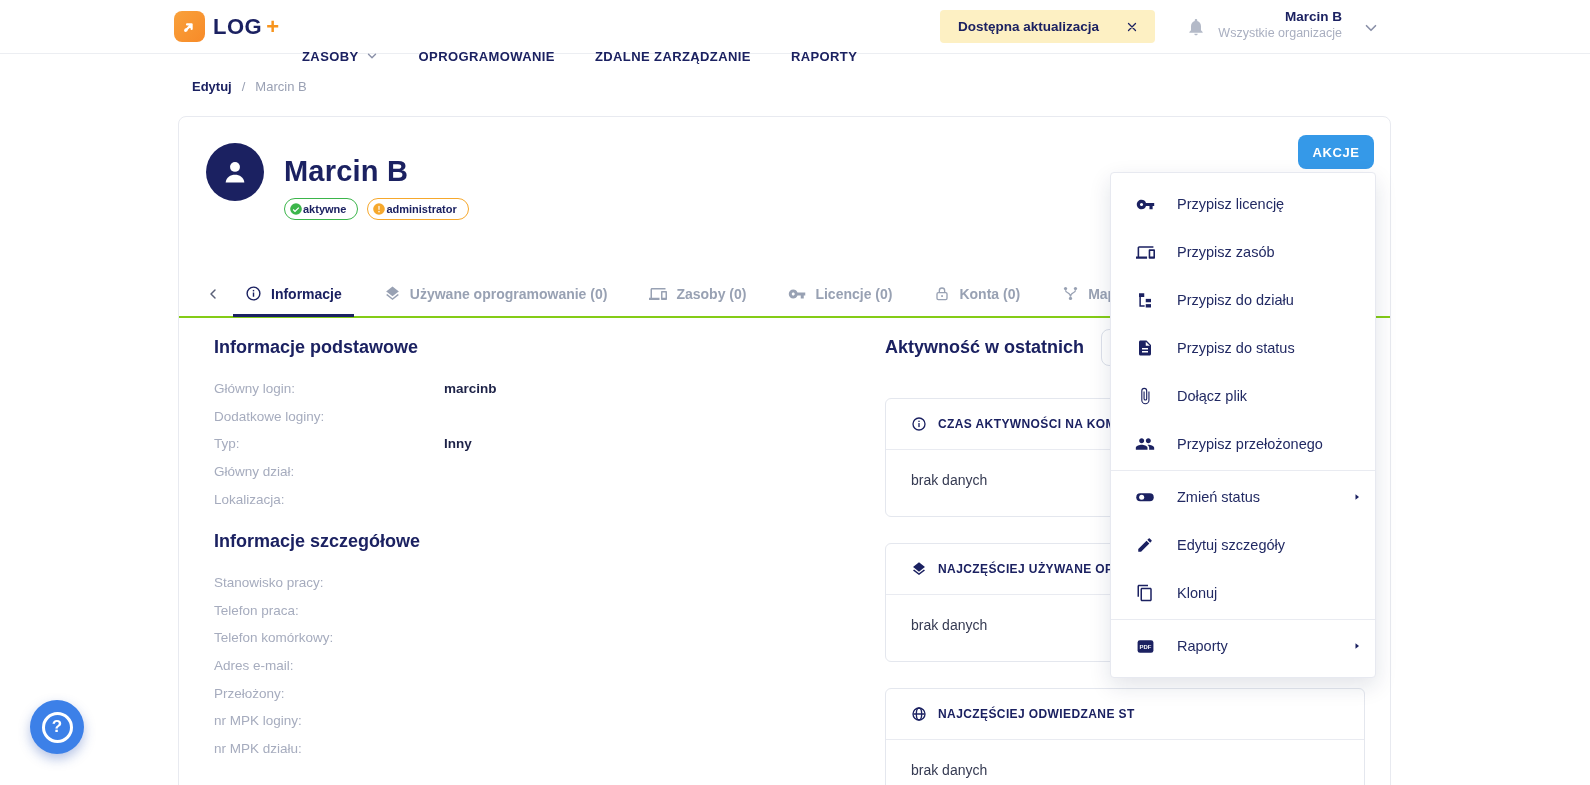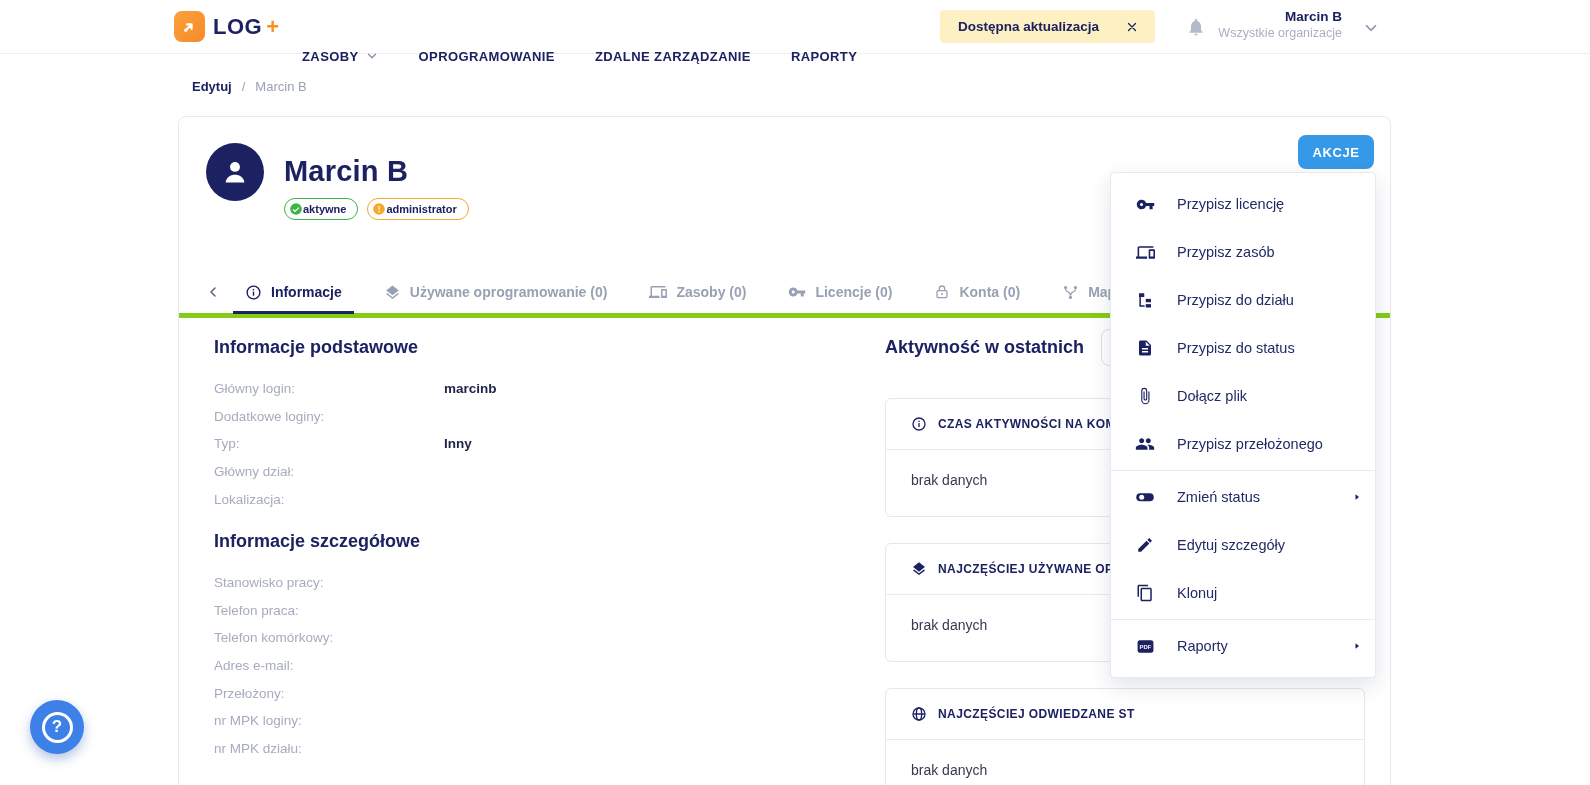--- a/index.html
+++ b/index.html
@@ -34,21 +34,21 @@
   .card { position:absolute; left:178px; top:116px; width:1213px; height:700px; background:#fff; border:1px solid #e8eaf0; border-radius:8px; }
   .avatar { position:absolute; left:27px; top:26px; width:58px; height:58px; border-radius:50%; background:#1b2161; display:flex; align-items:center; justify-content:center; }
   .person-name { position:absolute; left:105px; top:38px; font-size:29px; font-weight:700; color:#1b2161; letter-spacing:.2px; }
   .badges { position:absolute; left:105px; top:81px; display:flex; gap:9px; }
   .badge { display:flex; align-items:center; height:22px; padding:0 11px 0 4px; border-radius:12px; font-size:11px; font-weight:600; color:#1b2161; background:#fff; }
   .badge-green { border:1px solid #3bb54a; }
   .badge-orange { border:1px solid #f6a82c; }
   .akcje-btn { position:absolute; left:1119px; top:18px; width:76px; height:34px; background:#3599e8; border:none; border-radius:8px; color:#fff; font-family:inherit; font-size:13px; font-weight:700; letter-spacing:.6px; cursor:pointer; }
 
   
-  .tabsrow { position:absolute; left:0; top:154px; width:100%; height:47px; border-bottom:5px solid #84cc16; display:flex; align-items:center; }
+  .tabsrow { position:absolute; left:0; top:154px; width:100%; height:47px; border-bottom:2px solid #84cc16; display:flex; align-items:center; }
   .tabs-chevron { margin-left:26px; color:#5a6078; cursor:pointer; display:flex; }
   .tabs { display:flex; align-items:center; gap:18px; margin-left:12px; height:100%; }
   .tab { position:relative; height:100%; display:flex; align-items:center; gap:9px; padding:0 12px; font-size:14px; font-weight:600; color:#98a1b3; cursor:pointer; white-space:nowrap; }
   .tab.active { color:#1b2161; }
   .tab.active::after { content:""; position:absolute; left:0; right:0; bottom:-1px; height:3px; background:#1b2161; }
 
   
   .sec-title { position:absolute; left:35px; font-size:18px; font-weight:700; color:#1b2161; }
   .fields { position:absolute; left:35px; width:640px; }
   .frow { display:flex; align-items:center; height:27.6px; }

